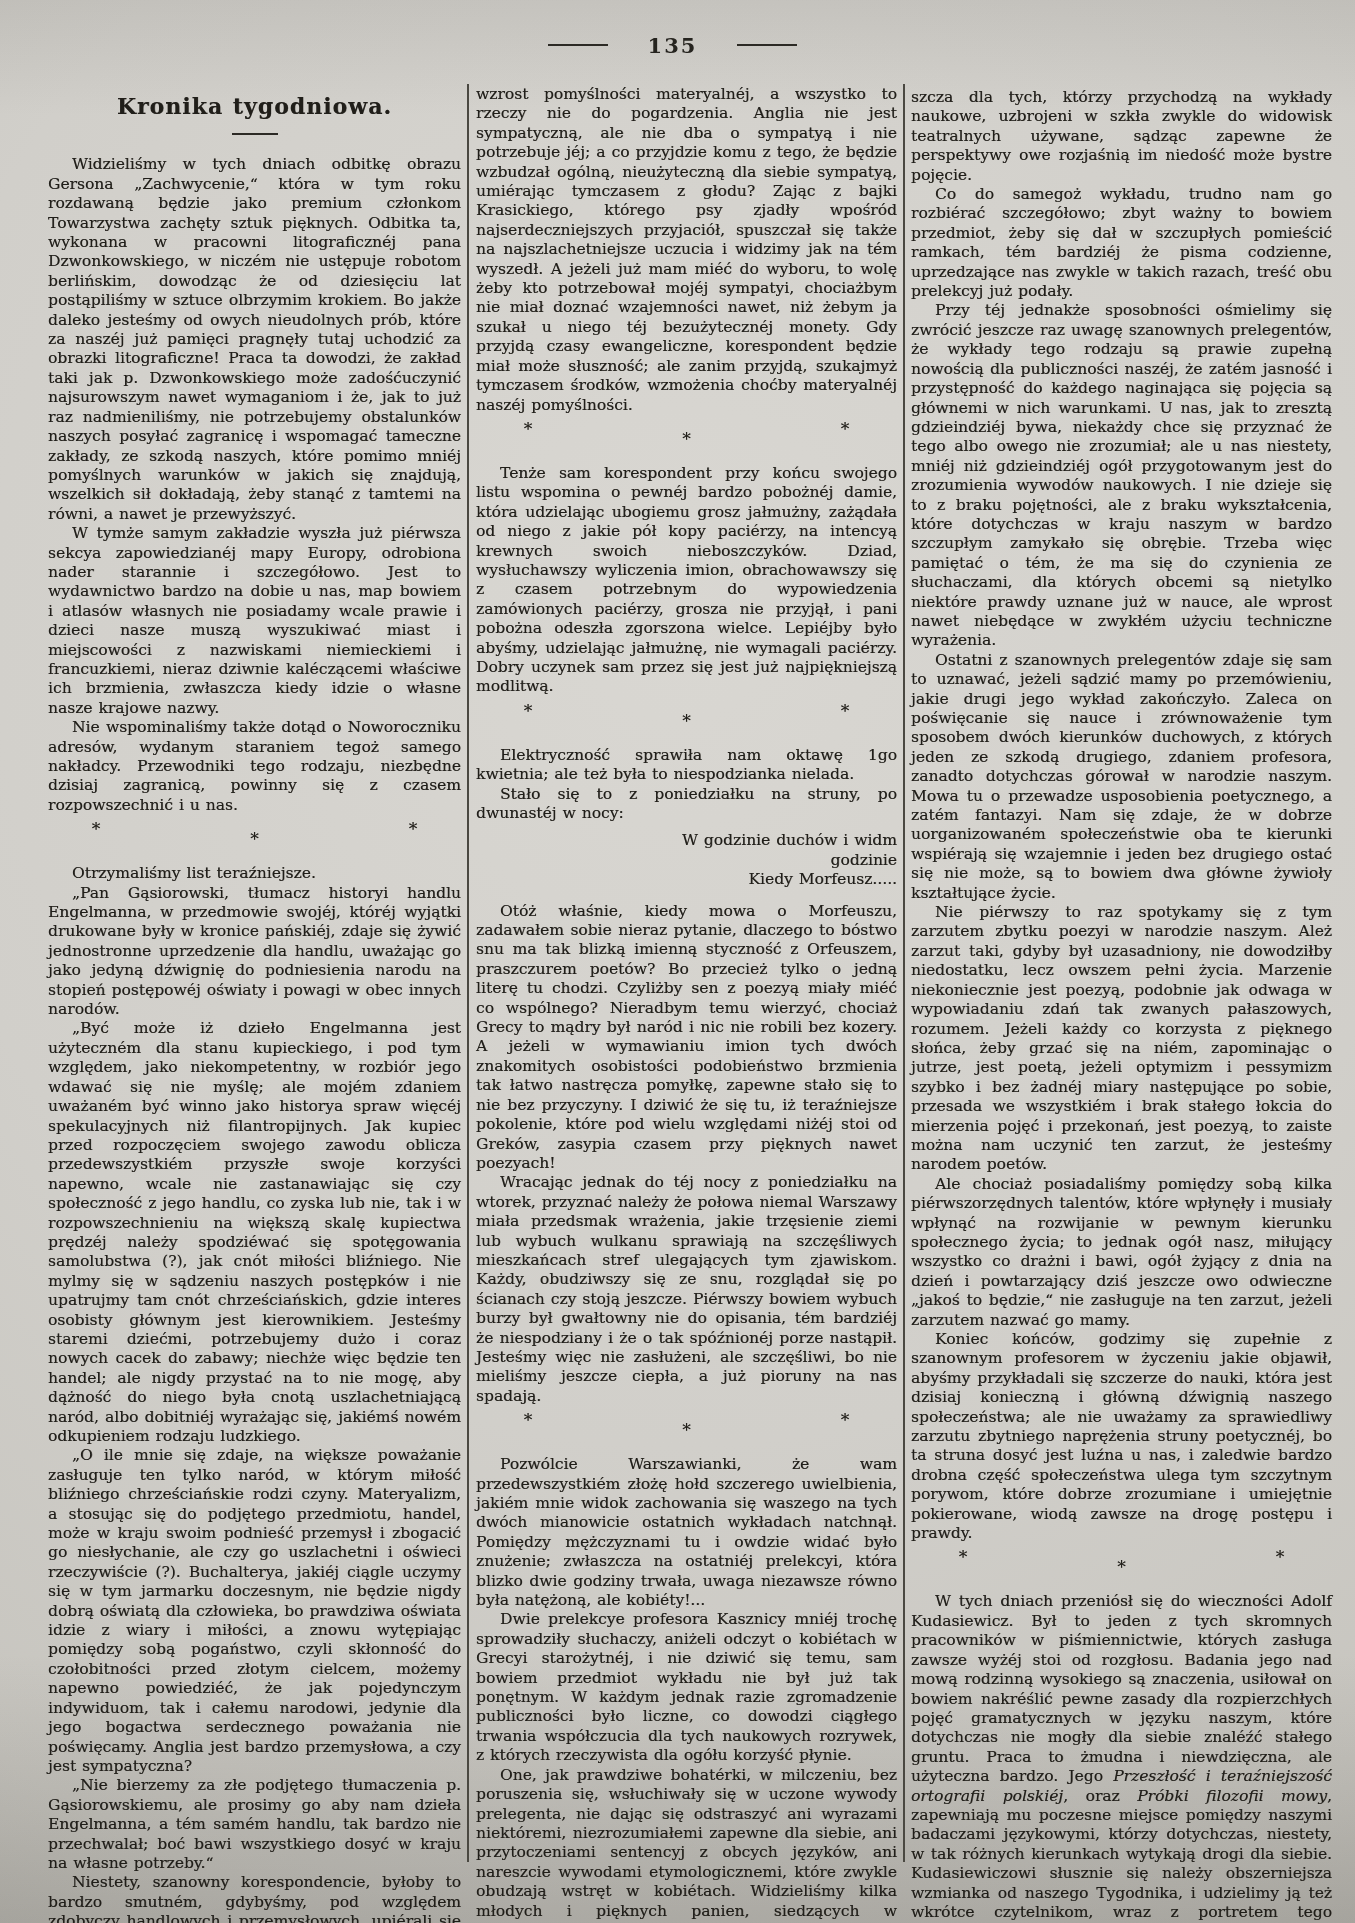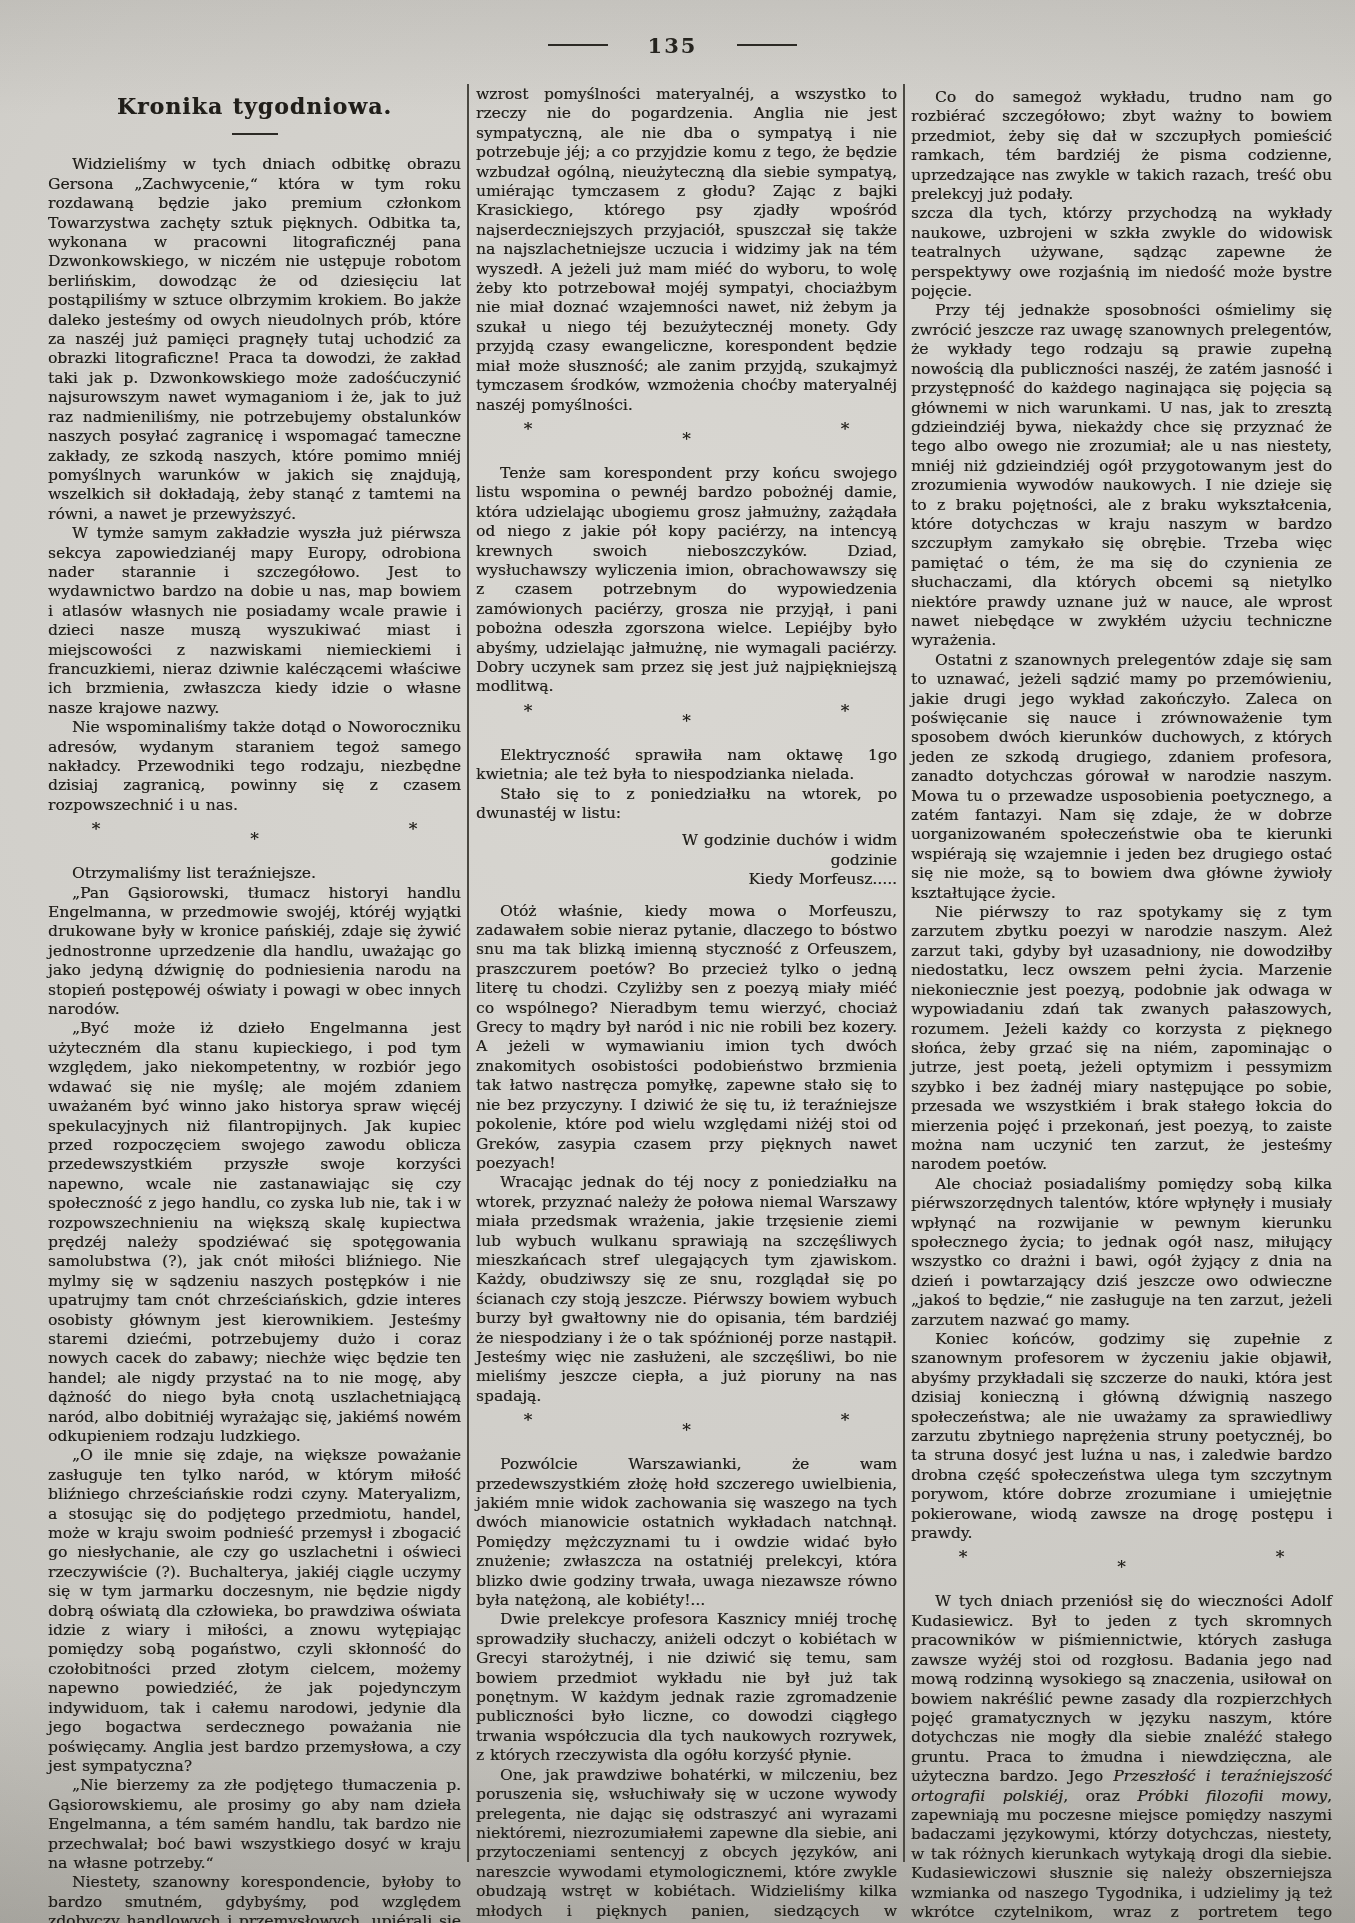--- a/index.html
+++ b/index.html
@@ -80,36 +80,36 @@
       <span class="mid">*</span>
       <span>*</span>
     </div>
     <p class="para">Tenże sam korespondent przy końcu swojego listu wspomina o pewnéj bardzo pobożnéj damie, która udzielając ubogiemu grosz jałmużny, zażądała od niego z jakie pół kopy paciérzy, na intencyą krewnych swoich nieboszczyków. Dziad, wysłuchawszy wyliczenia imion, obrachowawszy się z czasem potrzebnym do wypowiedzenia zamówionych paciérzy, grosza nie przyjął, i pani pobożna odeszła zgorszona wielce. Lepiéjby było abyśmy, udzielając jałmużnę, nie wymagali paciérzy. Dobry uczynek sam przez się jest już najpiękniejszą modlitwą.</p>
     <div class="sep">
       <span>*</span>
       <span class="mid">*</span>
       <span>*</span>
     </div>
     <p class="para">Elektryczność sprawiła nam oktawę 1go kwietnia; ale też była to niespodzianka nielada.</p>
-    <p class="para">Stało się to z poniedziałku na wtorek, po dwunastéj w listu:</p>
+    <p class="para">Stało się to z poniedziałku na struny, po dwunastéj w nocy:</p>
     <p class="para verse">W godzinie duchów i widm godzinie<br>Kiedy Morfeusz.....</p>
     <p class="para">Otóż właśnie, kiedy mowa o Morfeuszu, zadawałem sobie nieraz pytanie, dlaczego to bóstwo snu ma tak blizką imienną styczność z Orfeuszem, praszczurem poetów? Bo przecież tylko o jedną literę tu chodzi. Czyliżby sen z poezyą miały miéć co wspólnego? Nieradbym temu wierzyć, chociaż Grecy to mądry był naród i nic nie robili bez kozery. A jeżeli w wymawianiu imion tych dwóch znakomitych osobistości podobieństwo brzmienia tak łatwo nastręcza pomyłkę, zapewne stało się to nie bez przyczyny. I dziwić że się tu, iż teraźniejsze pokolenie, które pod wielu względami niżéj stoi od Greków, zasypia czasem przy pięknych nawet poezyach!</p>
     <p class="para">Wracając jednak do téj nocy z poniedziałku na wtorek, przyznać należy że połowa niemal Warszawy miała przedsmak wrażenia, jakie trzęsienie ziemi lub wybuch wulkanu sprawiają na szczęśliwych mieszkańcach stref ulegających tym zjawiskom. Każdy, obudziwszy się ze snu, rozglądał się po ścianach czy stoją jeszcze. Piérwszy bowiem wybuch burzy był gwałtowny nie do opisania, tém bardziéj że niespodziany i że o tak spóźnionéj porze nastąpił. Jesteśmy więc nie zasłużeni, ale szczęśliwi, bo nie mieliśmy jeszcze ciepła, a już pioruny na nas spadają.</p>
     <div class="sep">
       <span>*</span>
       <span class="mid">*</span>
       <span>*</span>
     </div>
     <p class="para">Pozwólcie Warszawianki, że wam przedewszystkiém złożę hołd szczerego uwielbienia, jakiém mnie widok zachowania się waszego na tych dwóch mianowicie ostatnich wykładach natchnął. Pomiędzy mężczyznami tu i owdzie widać było znużenie; zwłaszcza na ostatniéj prelekcyi, która blizko dwie godziny trwała, uwaga niezawsze równo była natężoną, ale kobiéty!...</p>
     <p class="para">Dwie prelekcye profesora Kasznicy mniéj trochę sprowadziły słuchaczy, aniżeli odczyt o kobiétach w Grecyi starożytnéj, i nie dziwić się temu, sam bowiem przedmiot wykładu nie był już tak ponętnym. W każdym jednak razie zgromadzenie publiczności było liczne, co dowodzi ciągłego trwania współczucia dla tych naukowych rozrywek, z których rzeczywista dla ogółu korzyść płynie.</p>
     <p class="para">One, jak prawdziwe bohatérki, w milczeniu, bez poruszenia się, wsłuchiwały się w uczone wywody prelegenta, nie dając się odstraszyć ani wyrazami niektóremi, niezrozumiałemi zapewne dla siebie, ani przytoczeniami sentencyj z obcych języków, ani nareszcie wywodami etymologicznemi, które zwykle obudzają wstręt w kobiétach. Widzieliśmy kilka młodych i pięknych panien, siedzących w piérwszych rzędach, z głową pochyloną naprzód, z oczami zatopionemi w katedrze, ze słuchem natężonym, któreby można było śmiało wziąć za żywe posągi . Dla pań naszych uczęszczających na prelekcye, był to rodzaj stanowczéj próby, z któréj śmiało powiedziéć można że wyszły zwycięzko. I powtarzam, że powinnyby one stać się przykładem dla męzkich słuchaczy, zwła-</p>
   </div>
 <div class="col" id="col3">
+    <p class="para noindent">szcza dla tych, którzy przychodzą na wykłady naukowe, uzbrojeni w szkła zwykle do widowisk teatralnych używane, sądząc zapewne że perspektywy owe rozjaśnią im niedość może bystre pojęcie.</p>
     <p class="para">Co do samegoż wykładu, trudno nam go rozbiérać szczegółowo; zbyt ważny to bowiem przedmiot, żeby się dał w szczupłych pomieścić ramkach, tém bardziéj że pisma codzienne, uprzedzające nas zwykle w takich razach, treść obu prelekcyj już podały.</p>
-    <p class="para noindent">szcza dla tych, którzy przychodzą na wykłady naukowe, uzbrojeni w szkła zwykle do widowisk teatralnych używane, sądząc zapewne że perspektywy owe rozjaśnią im niedość może bystre pojęcie.</p>
     <p class="para">Przy téj jednakże sposobności ośmielimy się zwrócić jeszcze raz uwagę szanownych prelegentów, że wykłady tego rodzaju są prawie zupełną nowością dla publiczności naszéj, że zatém jasność i przystępność do każdego naginająca się pojęcia są głównemi w nich warunkami. U nas, jak to zresztą gdzieindziéj bywa, niekażdy chce się przyznać że tego albo owego nie zrozumiał; ale u nas niestety, mniéj niż gdzieindziéj ogół przygotowanym jest do zrozumienia wywodów naukowych. I nie dzieje się to z braku pojętności, ale z braku wykształcenia, które dotychczas w kraju naszym w bardzo szczupłym zamykało się obrębie. Trzeba więc pamiętać o tém, że ma się do czynienia ze słuchaczami, dla których obcemi są nietylko niektóre prawdy uznane już w nauce, ale wprost nawet niebędące w zwykłém użyciu techniczne wyrażenia.</p>
     <p class="para">Ostatni z szanownych prelegentów zdaje się sam to uznawać, jeżeli sądzić mamy po przemówieniu, jakie drugi jego wykład zakończyło. Zaleca on poświęcanie się nauce i zrównoważenie tym sposobem dwóch kierunków duchowych, z których jeden ze szkodą drugiego, zdaniem profesora, zanadto dotychczas górował w narodzie naszym. Mowa tu o przewadze usposobienia poetycznego, a zatém fantazyi. Nam się zdaje, że w dobrze uorganizowaném społeczeństwie oba te kierunki wspiérają się wzajemnie i jeden bez drugiego ostać się nie może, są to bowiem dwa główne żywioły kształtujące życie.</p>
     <p class="para">Nie piérwszy to raz spotykamy się z tym zarzutem zbytku poezyi w narodzie naszym. Ależ zarzut taki, gdyby był uzasadniony, nie dowodziłby niedostatku, lecz owszem pełni życia. Marzenie niekoniecznie jest poezyą, podobnie jak odwaga w wypowiadaniu zdań tak zwanych pałaszowych, rozumem. Jeżeli każdy co korzysta z pięknego słońca, żeby grzać się na niém, zapominając o jutrze, jest poetą, jeżeli optymizm i pessymizm szybko i bez żadnéj miary następujące po sobie, przesada we wszystkiém i brak stałego łokcia do mierzenia pojęć i przekonań, jest poezyą, to zaiste można nam uczynić ten zarzut, że jesteśmy narodem poetów.</p>
     <p class="para">Ale chociaż posiadaliśmy pomiędzy sobą kilka piérwszorzędnych talentów, które wpłynęły i musiały wpłynąć na rozwijanie w pewnym kierunku społecznego życia; to jednak ogół nasz, miłujący wszystko co drażni i bawi, ogół żyjący z dnia na dzień i powtarzający dziś jeszcze owo odwieczne „jakoś to będzie,“ nie zasługuje na ten zarzut, jeżeli zarzutem nazwać go mamy.</p>
     <p class="para">Koniec końców, godzimy się zupełnie z szanownym profesorem w życzeniu jakie objawił, abyśmy przykładali się szczerze do nauki, która jest dzisiaj konieczną i główną dźwignią naszego społeczeństwa; ale nie uważamy za sprawiedliwy zarzutu zbytniego naprężenia struny poetycznéj, bo ta struna dosyć jest luźna u nas, i zaledwie bardzo drobna część społeczeństwa ulega tym szczytnym porywom, które dobrze zrozumiane i umiejętnie pokierowane, wiodą zawsze na drogę postępu i prawdy.</p>
     <div class="sep">
       <span>*</span>
       <span class="mid">*</span>
       <span>*</span>
     </div>

